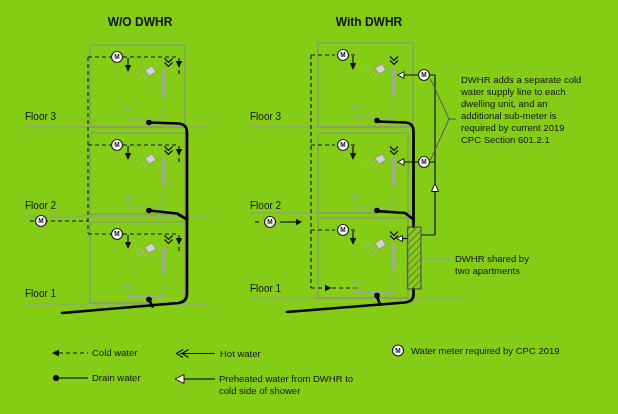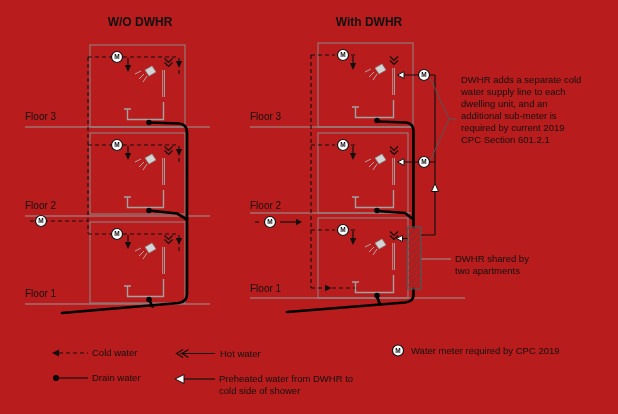--- a/index.html
+++ b/index.html
@@ -1,16 +1,16 @@
 <!DOCTYPE html>
 <html><head>
 <meta charset="utf-8">
 <style>
   html,body { margin:0; padding:0; background:#ffffff; }
-  .canvas { position:relative; width:618px; height:414px; background:#b91c1c; overflow:hidden;text-decoration:underline; }
+  .canvas { position:relative; width:618px; height:414px; background:#84cc16; overflow:hidden;text-decoration:underline; }
   svg text { font-family:"Liberation Sans", sans-serif; fill:#111; }
   .title   { font-size:12px; font-weight:bold; text-anchor:middle; }
   .flabel  { font-size:10px; }
   .note    { font-size:9.5px; }
   .mletter { font-size:6.5px; font-weight:bold; text-anchor:middle; }
   .cold    { stroke:#111; stroke-width:1.1; fill:none; stroke-dasharray:4 3; }
   .sline   { stroke:#111; stroke-width:1.2; fill:none; }
   .drain   { stroke:#000; stroke-width:2.7; fill:none; stroke-linejoin:round; stroke-linecap:round; }
   .box     { stroke:#8a8a8a; stroke-width:1; fill:none; }
   .floorln { stroke:#989898; stroke-width:1; }

